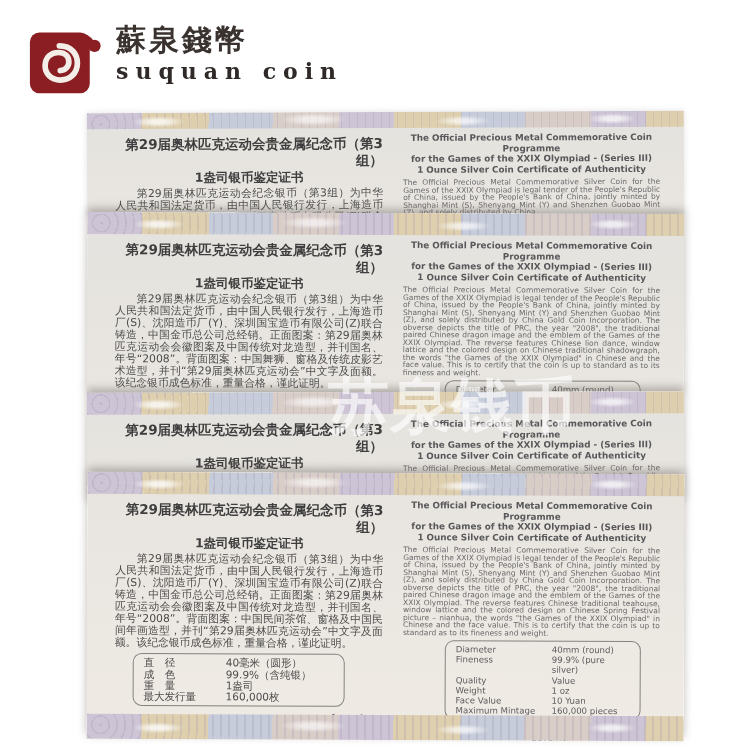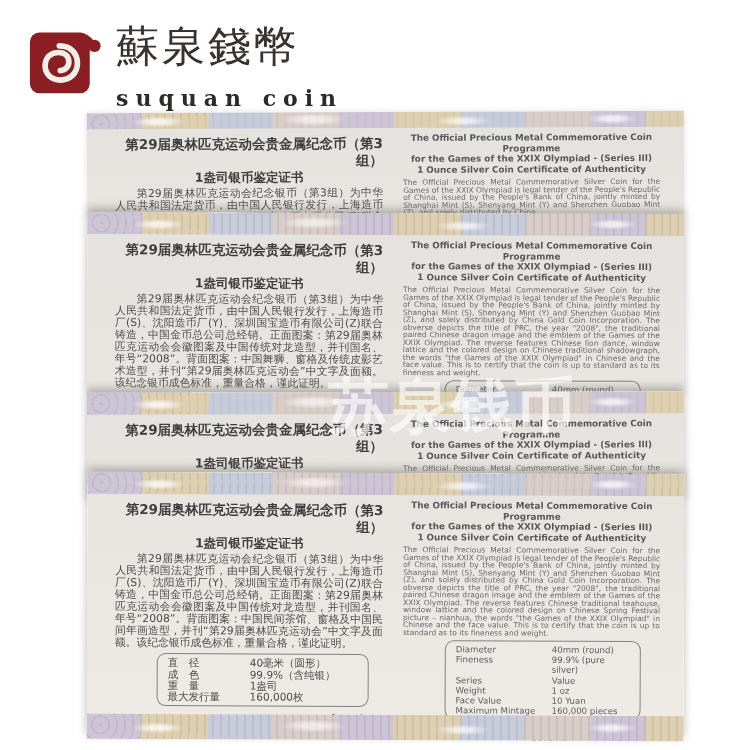--- a/index.html
+++ b/index.html
@@ -3,24 +3,24 @@
 <meta charset="utf-8">
 <style>
   html,body{margin:0;padding:0;background:#fff;}
   .canvas{position:relative;width:750px;height:750px;background:#ffffff;overflow:hidden;
           font-family:"DejaVu Sans",sans-serif;}
 
   
   .logo{position:absolute;left:28px;top:24px;display:flex;align-items:flex-start;}
   .seal{width:76px;height:76px;display:block;}
   .brand{margin-left:12px;display:flex;flex-direction:column;}
-  .brand-cn{font-family:"DejaVu Serif","DejaVu Sans",serif;font-weight:normal;font-size:43px;
+  .brand-cn{font-family:"DejaVu Serif","DejaVu Sans",serif;font-weight:bold;font-size:30px;
             line-height:1.05;color:#3a322f;letter-spacing:3px;white-space:nowrap;}
   .brand-en{font-family:"DejaVu Serif","DejaVu Sans",serif;font-weight:bold;font-size:22px;
-            color:#2f2a27;letter-spacing:7px;margin-top:16px;white-space:nowrap;}
+            color:#2f2a27;letter-spacing:7px;margin-top:2px;white-space:nowrap;}
 
   
   .cert{position:absolute;left:87px;width:597px;overflow:hidden;
         background:linear-gradient(180deg,#e4e2de 0%,#e9e6e1 100%);
         box-shadow:0 -4px 9px rgba(105,98,92,.45);}
   .cert1{top:112px;height:103px;z-index:1;transform:rotate(-.25deg);box-shadow:0 0 6px rgba(0,0,0,.12);}
   .cert2{top:213px;height:181px;z-index:2;transform:rotate(.2deg);}
   .cert3{top:392px;height:112px;z-index:3;transform:rotate(-.15deg);}
   .cert4{top:473px;height:267px;z-index:4;transform:rotate(.25deg);
          background:linear-gradient(180deg,#e7e4df 0%,#efeae4 100%);}
@@ -41,21 +41,21 @@
   .col-en{flex:1;padding:0 12px 0 10px;box-sizing:border-box;}
 
   .title-cn{font-size:13.5px;font-weight:bold;color:#3e3e3e;text-align:right;line-height:1.25;margin-top:2px;}
   .subtitle-cn{font-size:12.5px;font-weight:bold;color:#3e3e3e;text-align:center;line-height:1.2;margin-bottom:3px;}
   .body-cn{font-size:10.8px;line-height:1.12;color:#4c4c4c;text-align:justify;text-indent:2em;margin-top:2px;}
 
   .en-head{font-size:8.8px;font-weight:bold;color:#58585a;text-align:center;line-height:1.2;}
   .body-en{font-size:7.5px;line-height:1.0;color:#6a6a6c;text-align:justify;margin-top:4px;}
 
   .spec-box{border:1px solid #83837f;border-radius:9px;padding:3px 10px;margin-top:4px;background:rgba(255,255,255,.06);}
-  .spec-box.cn{margin-left:42px;width:212px;box-sizing:border-box;}
+  .spec-box.cn{margin-left:18px;width:212px;box-sizing:border-box;}
   .spec-box.en{margin-left:42px;width:196px;box-sizing:border-box;}
   .spec-box.tall{height:64px;}
   .spec-row{display:flex;}
   .spec-box.cn .spec-row{font-size:10.5px;line-height:1.06;color:#4c4c4c;}
   .spec-box.en .spec-row{font-size:8.6px;line-height:1.18;color:#5d5d5f;}
   .spec-box.cn .spec-label{width:82px;white-space:pre;}
   .spec-box.en .spec-label{width:96px;}
   .spec-value{flex:1;}
 
   .sig-cn{display:flex;align-items:center;justify-content:flex-end;margin-top:5px;padding-right:16px;}
@@ -189,21 +189,21 @@
         <div class="spec-box en">
           <div class="spec-row">
             <span class="spec-label">Diameter</span>
             <span class="spec-value">40mm (round)</span>
           </div>
           <div class="spec-row">
             <span class="spec-label">Fineness</span>
             <span class="spec-value">99.9% (pure silver)</span>
           </div>
           <div class="spec-row">
-            <span class="spec-label">Series</span>
+            <span class="spec-label">Quality</span>
             <span class="spec-value">Value</span>
           </div>
           <div class="spec-row">
             <span class="spec-label">Weight</span>
             <span class="spec-value">1 oz</span>
           </div>
           <div class="spec-row">
             <span class="spec-label">Face Value</span>
             <span class="spec-value">10 Yuan</span>
           </div>

